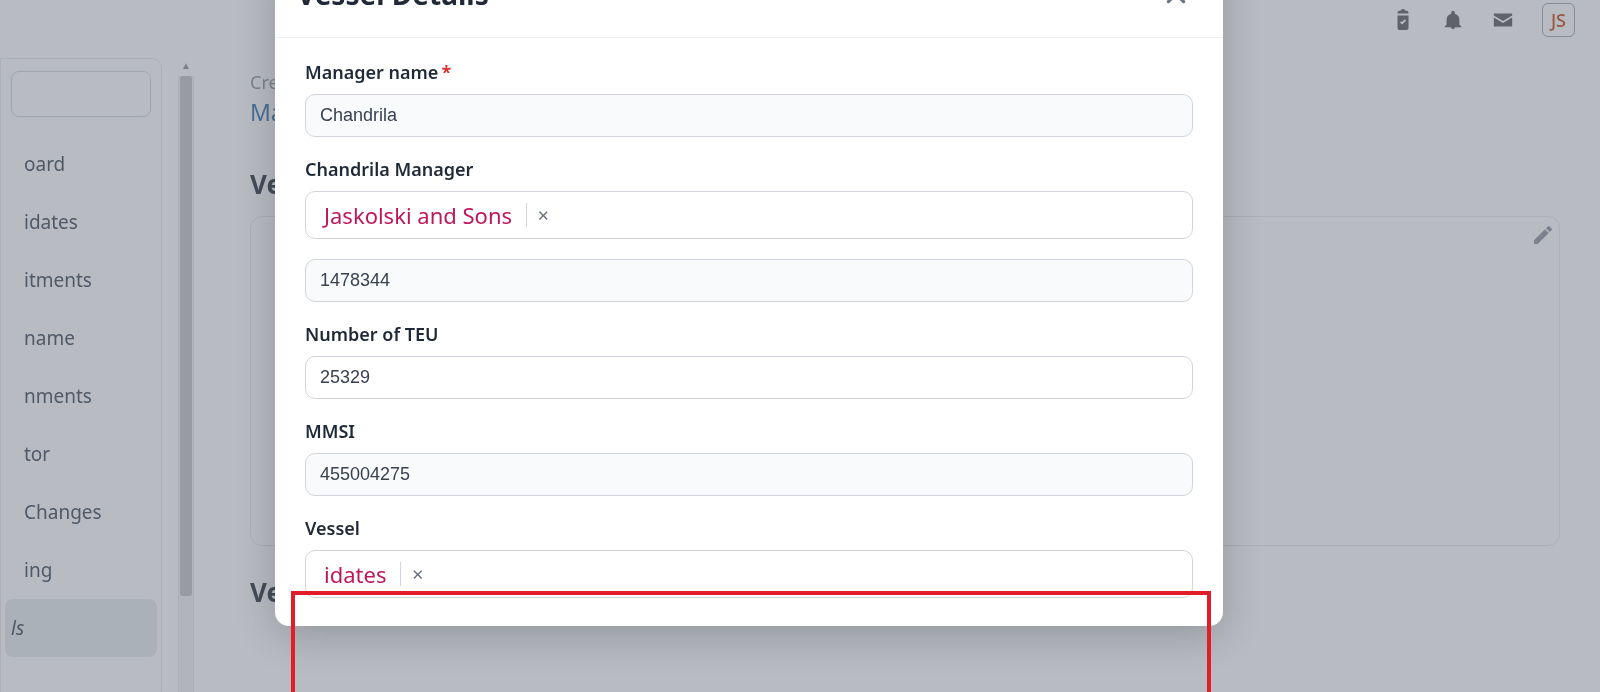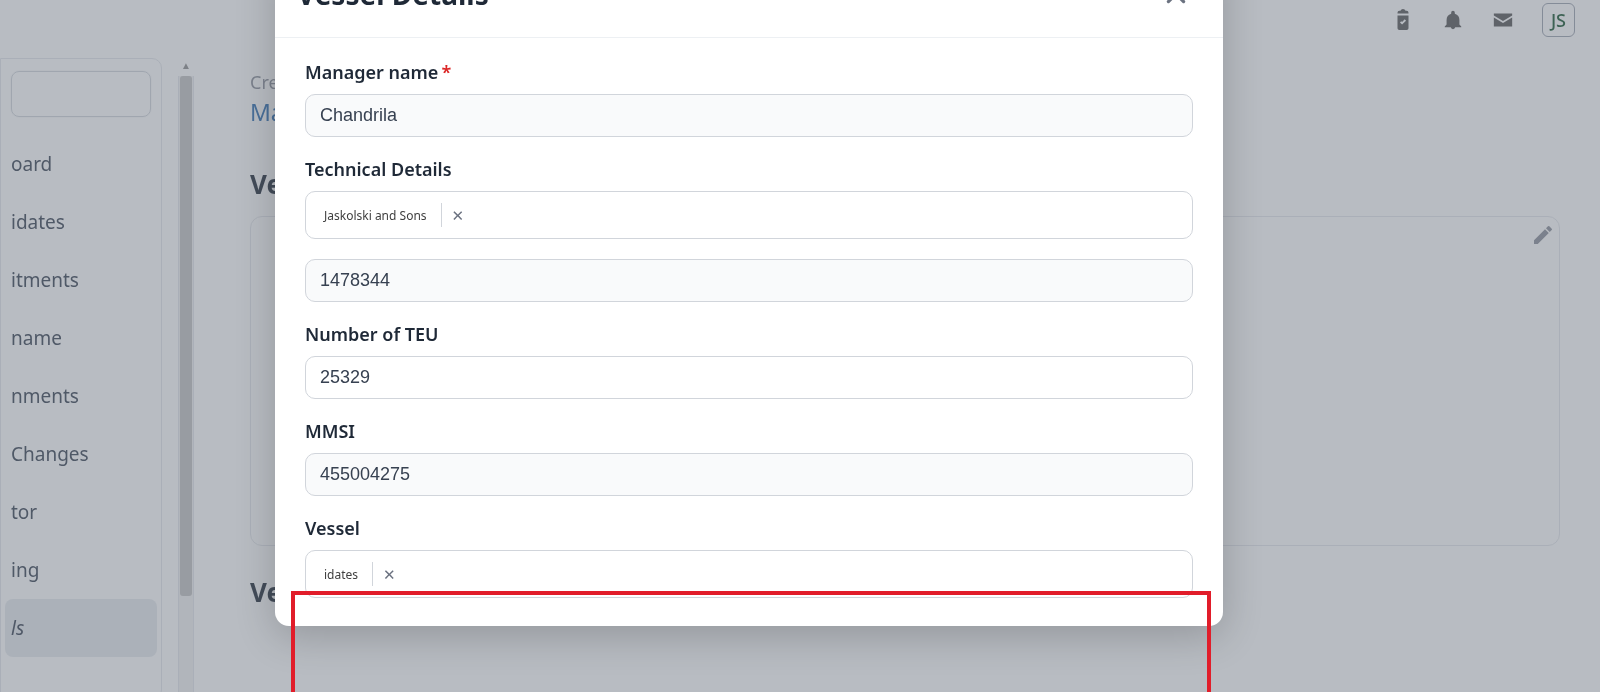--- a/index.html
+++ b/index.html
@@ -16,27 +16,27 @@
   }
   html,body{margin:0;padding:0;width:100%;height:100%;font-family:ui-sans-serif,system-ui,-apple-system,"Segoe UI",Roboto,Helvetica,Arial,sans-serif;color:var(--text);background:#fff;}
   .viewport{position:relative;width:1600px;height:692px;overflow:hidden;}
 
   
   .bg-surface{position:absolute;inset:0;}
   .bg-header{position:absolute;top:0;left:0;right:0;height:38px;background:#fff;}
   .bg-header-icons{position:absolute;right:25px;top:3px;display:flex;align-items:center;gap:28px;}
   .hdr-icon{width:22px;height:22px;color:#555;display:inline-block;}
   .hdr-icon svg{width:100%;height:100%;}
-  .user-badge{border:1.5px solid #9ca3af;border-radius:6px;padding:4px 8px;font-size:18px;color:#14532d;font-weight:500;}
+  .user-badge{border:1.5px solid #9ca3af;border-radius:6px;padding:4px 8px;font-size:18px;color:#c2410c;font-weight:500;}
 
   .bg-sidebar{position:absolute;top:58px;left:0;width:160px;height:640px;background:#fff;border:1px solid #e5e7eb;border-radius:0 10px 10px 0;}
   .bg-sidebar .search-row{padding:12px 10px 10px 10px;}
   .bg-sidebar .search-box{border:1px solid #d1d5db;border-radius:8px;height:44px;box-shadow:0 0 0 1px rgba(0,0,0,0.02);}
   .bg-sidebar ul{list-style:none;margin:0;padding:8px 0 0 0;}
-  .bg-sidebar li{padding:16px 10px;font-size:19px;color:#374151;white-space:nowrap;overflow:hidden;text-align:left;}
+  .bg-sidebar li{padding:16px 10px;font-size:19px;color:#374151;white-space:nowrap;overflow:hidden;text-align:left;margin-left:13px;}
   .bg-sidebar li.selected{background:#e7eaee;border-radius:8px;margin:0 4px;padding-left:6px;font-style:italic;}
 
   .bg-scrollbar{position:absolute;top:58px;left:178px;width:16px;height:640px;display:flex;flex-direction:column;align-items:center;}
   .bg-sb-btn{width:16px;height:18px;font-size:10px;color:#8e8e8e;text-align:center;user-select:none;}
   .bg-sb-track{flex:1;width:14px;background:#f1f1f1;position:relative;border-left:1px solid #e5e7eb;border-right:1px solid #e5e7eb;}
   .bg-sb-thumb{position:absolute;top:0;left:1px;right:1px;height:520px;background:#c1c1c1;border-radius:3px;}
 
   .bg-main{position:absolute;top:58px;left:210px;right:0;height:640px;padding:12px 40px;}
   .crumb-label{color:#8b8f99;font-size:18px;}
   .crumb-value{color:#2b6cb0;font-size:23px;margin-top:2px;}
@@ -57,21 +57,21 @@
   .modal-close{width:26px;height:26px;color:#6b7280;cursor:pointer;}
   .modal-close svg{width:100%;height:100%;}
   .modal-body{padding:22px 30px 8px 30px;}
 
   .fld{margin-bottom:20px;}
   .fld-label{font-size:18px;font-weight:600;color:#1f2937;margin-bottom:10px;}
   .req{color:var(--red);margin-left:3px;}
   .ipt{width:100%;height:43px;border:1px solid var(--border);border-radius:10px;background:var(--input-bg);padding:0 14px;font-size:18px;color:#374151;box-sizing:border-box;}
   .ipt-plain{background:#fff;}
   .tag-box{width:100%;min-height:48px;border:1px solid var(--border);border-radius:10px;display:flex;align-items:center;padding:0 8px;box-sizing:border-box;background:#fff;}
-  .tag-text{padding:6px 10px;font-size:12px;color:#404040;}
+  .tag-text{padding:6px 10px;font-size:22px;color:#be185d;}
   .tag-div{width:1px;height:24px;background:#d1d5db;margin:0 4px;}
   .tag-x{font-size:15px;color:#6b7280;padding:4px 6px;cursor:pointer;}
 
   .hl-red{position:absolute;border:4px solid var(--hl);pointer-events:none;}
 
   
   .viewport{clip-path:inset(0);} 
 </style>
 </head>
 <body>
@@ -103,22 +103,22 @@
     <div class="bg-sidebar">
       <div class="search-row">
           <div class="search-box"></div>
         </div>
       <ul>
         <li>oard</li>
         <li>idates</li>
         <li>itments</li>
         <li>name</li>
         <li>nments</li>
+        <li>tor</li>
         <li>Changes</li>
-        <li>tor</li>
         <li>ing</li>
         <li class="selected">ls</li>
       </ul>
     </div>
 
     <div class="bg-scrollbar">
       <div class="bg-sb-btn">▲</div>
       <div class="bg-sb-track">
         <div class="bg-sb-thumb"></div>
       </div>
@@ -163,21 +163,21 @@
     <div class="modal-body">
 
       <div class="fld">
         <div class="fld-label">
           <span>Manager name</span><span class="req">*</span>
         </div>
         <input class="ipt" value="Chandrila" style="">
       </div>
 
       <div class="fld">
-        <div class="fld-label">Technical Details</div>
+        <div class="fld-label">Chandrila Manager</div>
         <div class="tag-box">
           <span class="tag-text">Jaskolski and Sons</span>
           <span class="tag-div"></span>
           <span class="tag-x">✕</span>
         </div>
       </div>
 
       <div class="fld">
         <input class="ipt" value="1478344" style="">
       </div>

